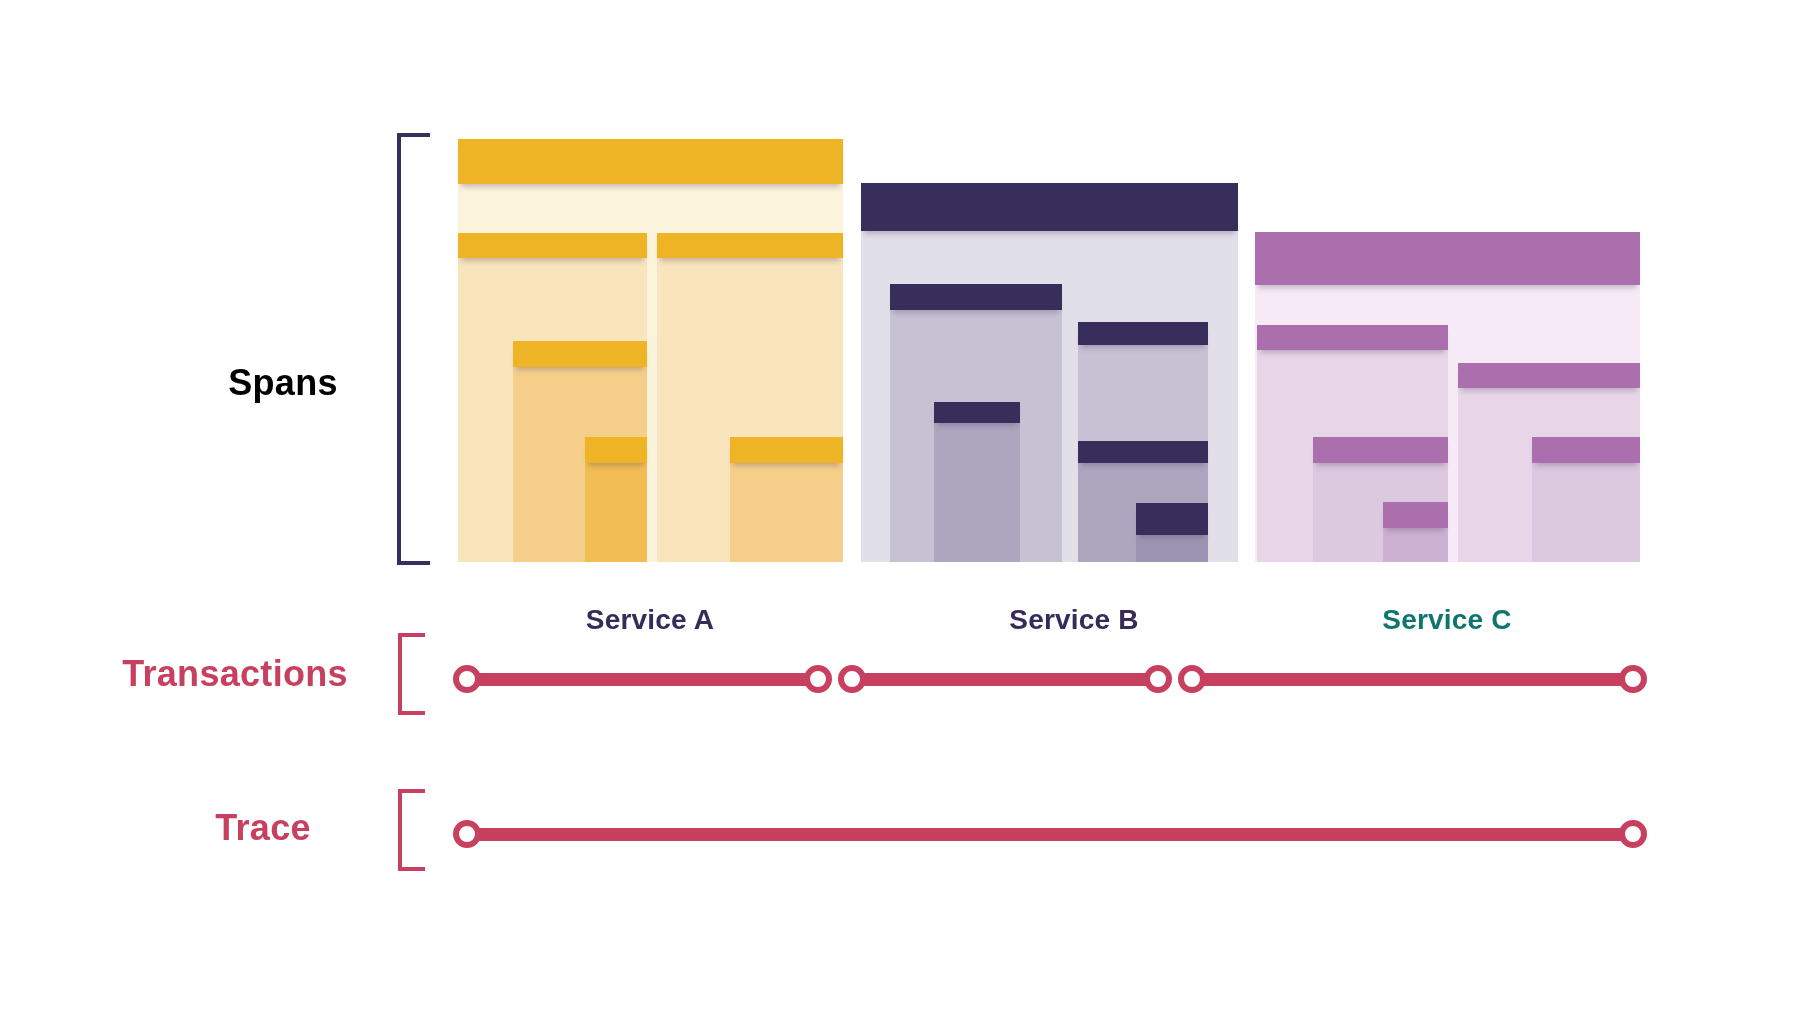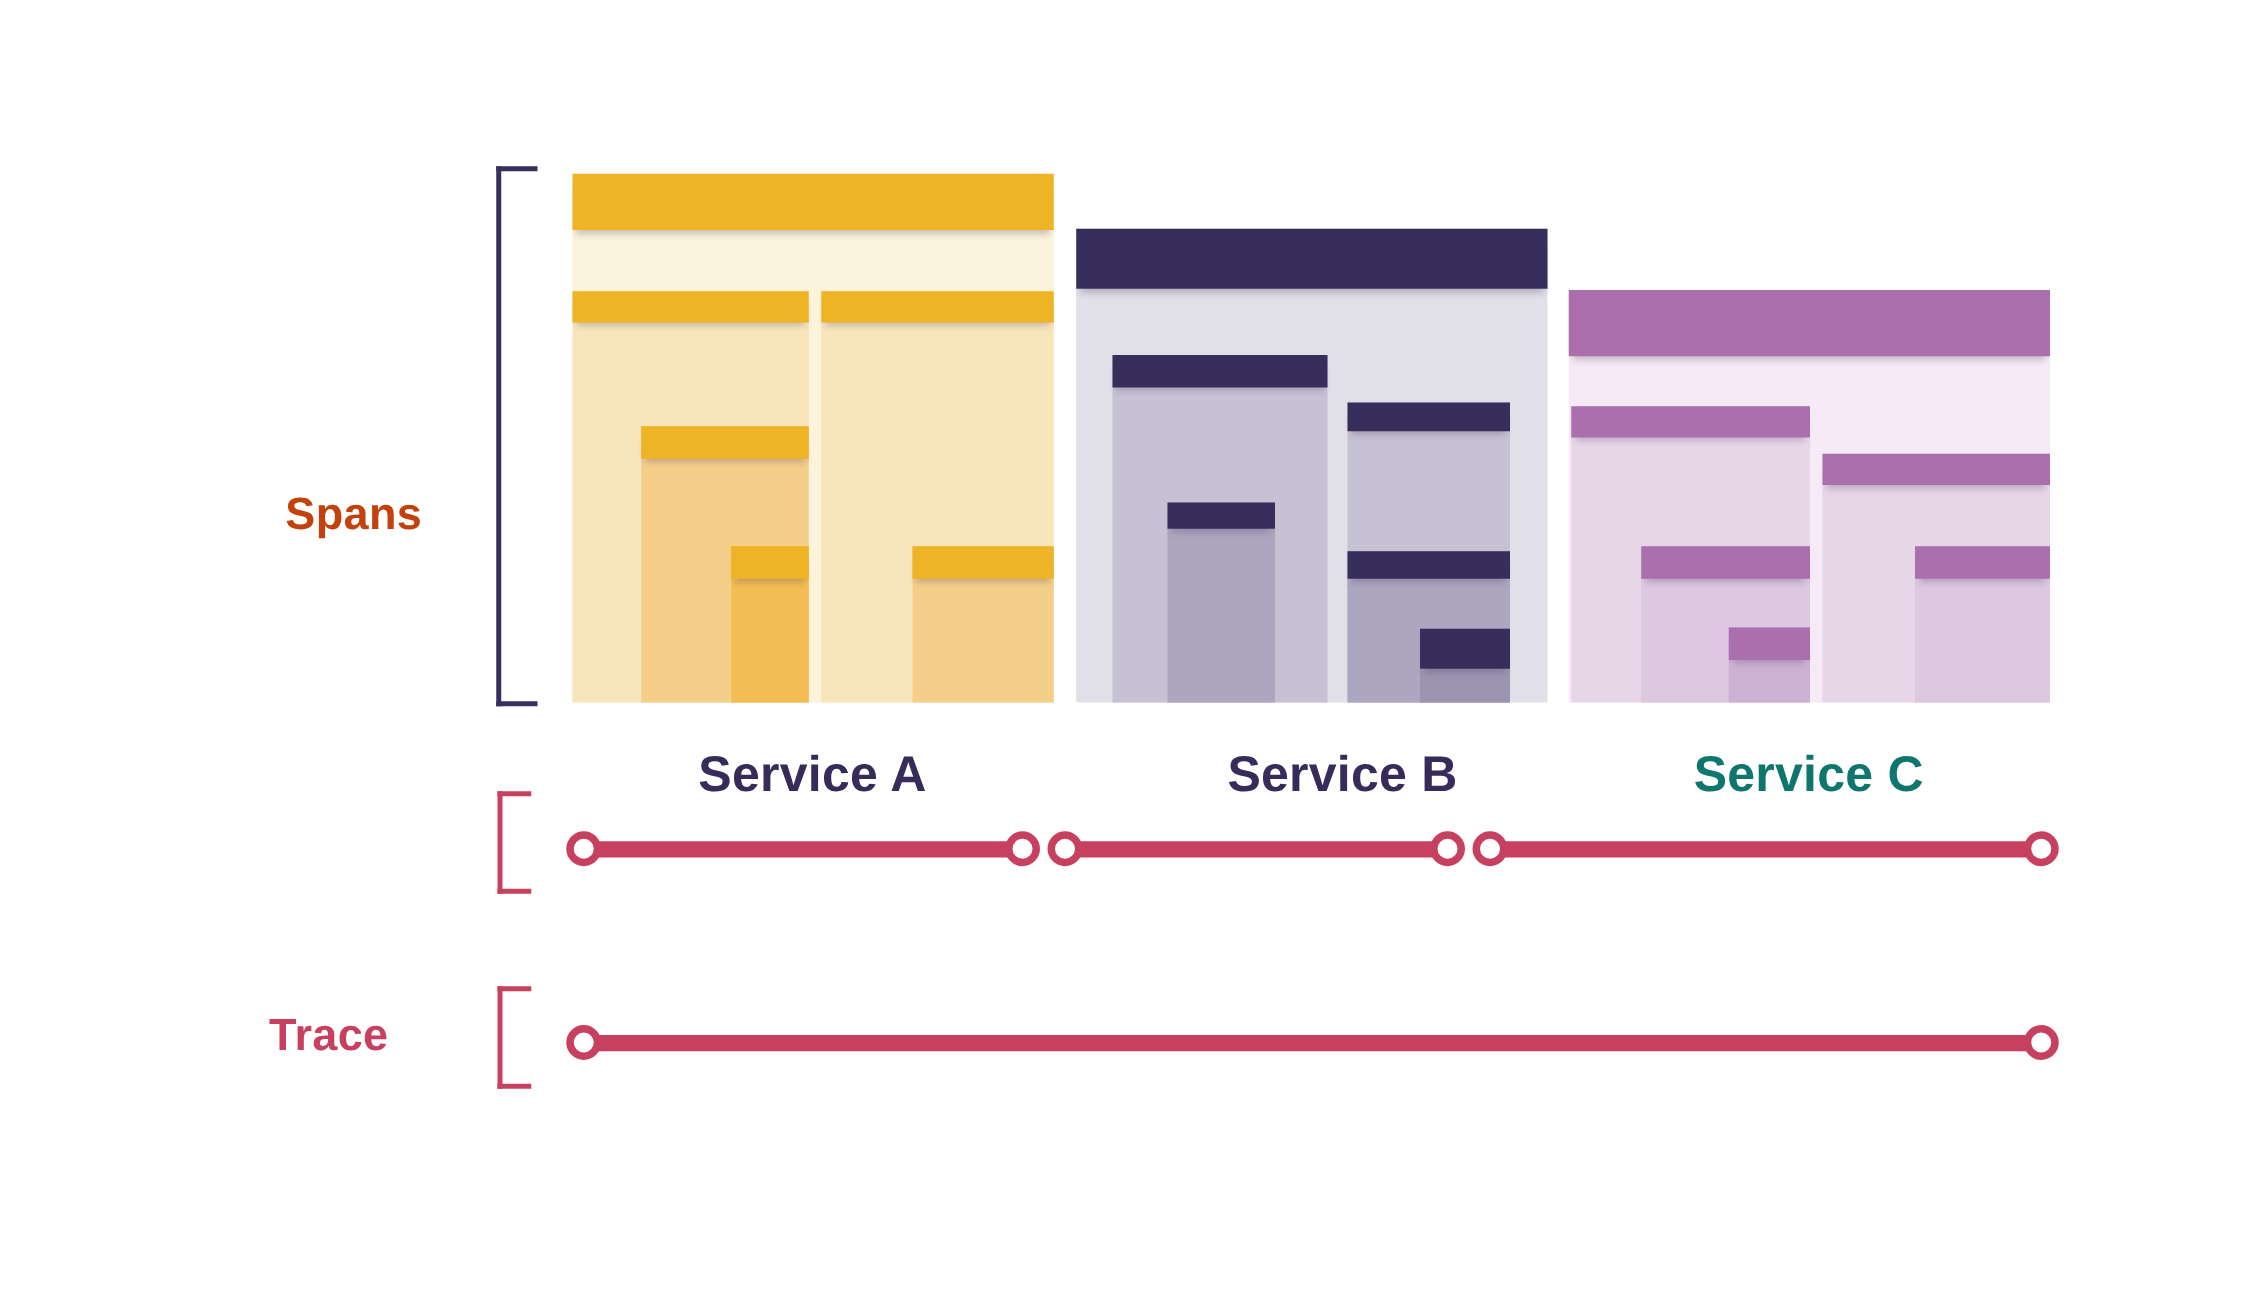--- a/index.html
+++ b/index.html
@@ -20,21 +20,21 @@
     transform: translate(-50%, -50%);
     font-weight: bold;
     font-size: 36px;
     letter-spacing: 0.3px;
     white-space: nowrap;
   }
   .service-label {
     position: absolute;
     transform: translate(-50%, -50%);
     font-weight: bold;
-    font-size: 40px;
+    font-size: 28px;
     letter-spacing: 0.2px;
     white-space: nowrap;
   }
   .bracket {
     position: absolute;
     box-sizing: border-box;
     background: transparent;
   }
   .span-block {
     position: absolute;
@@ -55,21 +55,22 @@
     position: absolute;
     box-sizing: border-box;
     border-radius: 50%;
     background: #ffffff;
   }
 </style>
 </head>
 <body>
 
 <div class="canvas">
-  <div class="row-label" style="left: 283px; top: 383px; color: #c2410c; margin-top: 28px;">Spans</div>
+  <div class="row-label" style="left: 283px; top: 383px; color: #000000;">Spans</div>
+  <div class="row-label" style="left: 235px; top: 674px; color: rgb(200, 64, 95);">Transactions</div>
   <div class="row-label" style="left: 263px; top: 828px; color: rgb(200, 64, 95);">Trace</div>
 <div class="bracket" style="left: 397px; top: 133px; width: 33px; height: 432px; border-left: 4px solid rgb(55, 48, 95); border-top: 4px solid rgb(55, 48, 95); border-bottom: 4px solid rgb(55, 48, 95);"></div>
     <div class="bracket" style="left: 398px; top: 633px; width: 27px; height: 82px; border-left: 4px solid rgb(200, 64, 95); border-top: 4px solid rgb(200, 64, 95); border-bottom: 4px solid rgb(200, 64, 95);"></div>
     <div class="bracket" style="left: 398px; top: 789px; width: 27px; height: 82px; border-left: 4px solid rgb(200, 64, 95); border-top: 4px solid rgb(200, 64, 95); border-bottom: 4px solid rgb(200, 64, 95);"></div>
     <div class="span-block" style="left: 458px; top: 139px; width: 385px; height: 423px; background: rgb(251, 243, 220);">
       <div class="span-block-header" style="height: 45px; background: rgb(239, 179, 38);"></div>
     </div>
     <div class="span-block" style="left: 458px; top: 233px; width: 189px; height: 329px; background: rgb(248, 229, 187);">
       <div class="span-block-header" style="height: 25px; background: rgb(239, 179, 38);"></div>
     </div>

